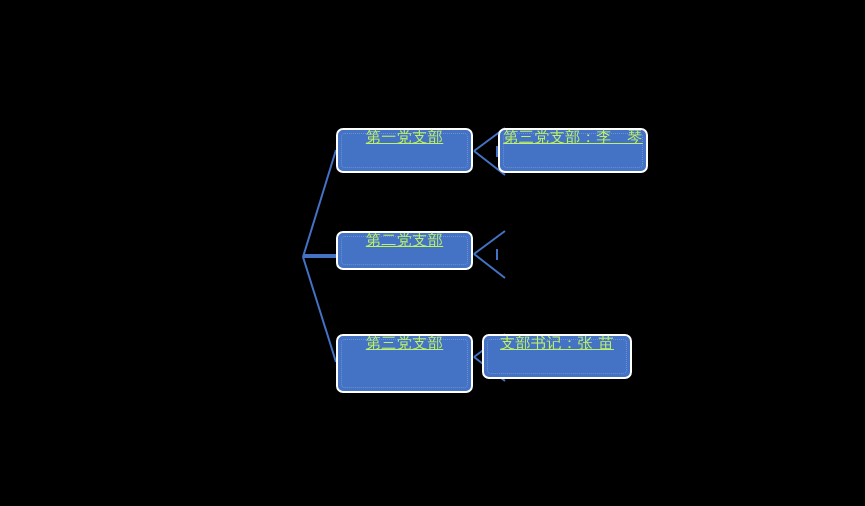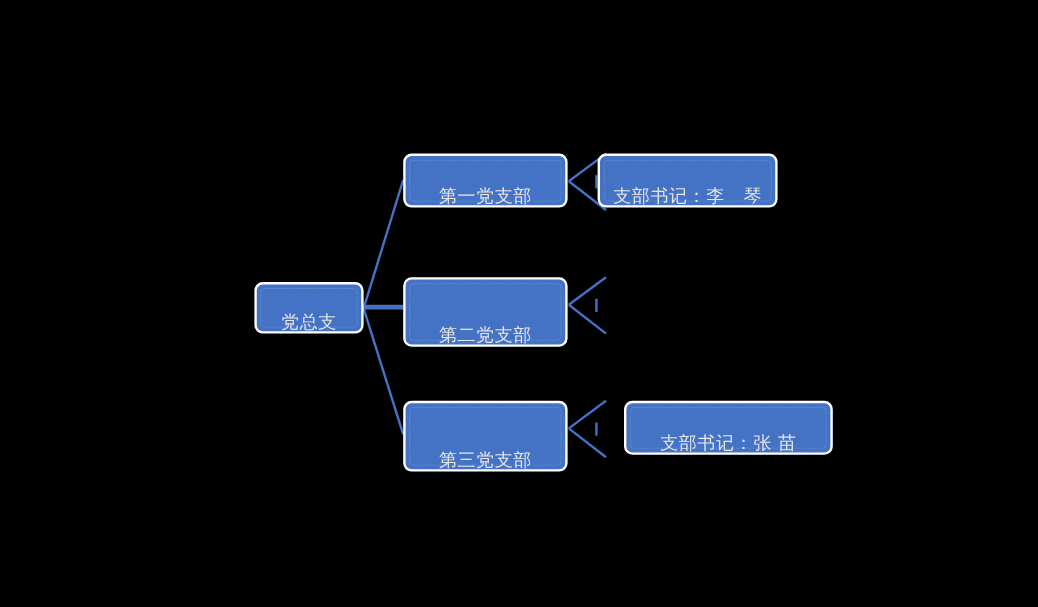--- a/index.html
+++ b/index.html
@@ -31,31 +31,32 @@
     height: 506px;
     z-index: 1;
   }
 
   
   .node {
     position: absolute;
     z-index: 2;
     box-sizing: border-box;
     display: flex;
-    align-items: flex-end;
+    align-items: flex-start;
     justify-content: center;
     background: #4472C4;
     border: 2px solid #FFFFFF;
     border-radius: 7px;
-    color: #e5e5e5;
+    color: #bef264;
     font-size: 15px;
     line-height: 1;
     letter-spacing: 0.5px;
     white-space: pre;
     user-select: none;
+    text-decoration: underline;
   }
 
   
   .node::after {
     content: "";
     position: absolute;
     left: 3px;
     top: 3px;
     right: 3px;
     bottom: 3px;
@@ -67,26 +68,26 @@
   .node-label {
     position: relative;
     z-index: 1;
     white-space: pre;
   }
 
   
   #node-root       { left: 212px; top: 235px; width: 91px;  height: 43px; }
 
   #node-branch-1   { left: 336px; top: 128px; width: 137px; height: 45px; }
-  #node-branch-2   { left: 336px; top: 231px; width: 137px; height: 58px; }
+  #node-branch-2   { left: 336px; top: 231px; width: 137px; height: 39px; }
   #node-branch-3   { left: 336px; top: 334px; width: 137px; height: 59px; }
 
   #node-leader-1   { left: 498px; top: 128px; width: 150px; height: 45px; }
   #node-leader-2   { left: 498px; top: 231px; width: 150px; height: 45px; }
-  #node-leader-3   { left: 520px; top: 334px; width: 174px; height: 45px; }
+  #node-leader-3   { left: 482px; top: 334px; width: 150px; height: 45px; }
 </style>
 </head>
 <body>
 
 <div id="canvas">
 
   <svg id="connectors" viewBox="0 0 865 506" width="865" height="506" xmlns="http://www.w3.org/2000/svg">
 
     <line x1="303" y1="257" x2="336" y2="150" stroke="#4472C4" stroke-width="2"></line>
     <line x1="303" y1="256" x2="336" y2="256" stroke="#4472C4" stroke-width="4"></line>
@@ -98,34 +99,31 @@
 
     <line x1="474" y1="254" x2="505" y2="231" stroke="#4472C4" stroke-width="2"></line>
     <line x1="474" y1="254" x2="505" y2="278" stroke="#4472C4" stroke-width="2"></line>
     <line x1="497" y1="249" x2="497" y2="260" stroke="#4472C4" stroke-width="2"></line>
 
     <line x1="474" y1="357" x2="505" y2="334" stroke="#4472C4" stroke-width="2"></line>
     <line x1="474" y1="357" x2="505" y2="381" stroke="#4472C4" stroke-width="2"></line>
     <line x1="497" y1="352" x2="497" y2="363" stroke="#4472C4" stroke-width="2"></line>
   </svg>
 
-  <div class="node" id="node-root">
-    <span class="node-label">党总支</span>
-  </div>
 
   <div class="node" id="node-branch-1">
     <span class="node-label">第一党支部</span>
   </div>
   <div class="node" id="node-branch-2">
     <span class="node-label">第二党支部</span>
   </div>
   <div class="node" id="node-branch-3">
     <span class="node-label">第三党支部</span>
   </div>
 
   <div class="node" id="node-leader-1">
-    <span class="node-label">支部书记：李　琴</span>
+    <span class="node-label">第三党支部：李　琴</span>
   </div>
   <div class="node" id="node-leader-3">
     <span class="node-label">支部书记：张 苗</span>
   </div>
 
 </div>
 
 </body></html>

